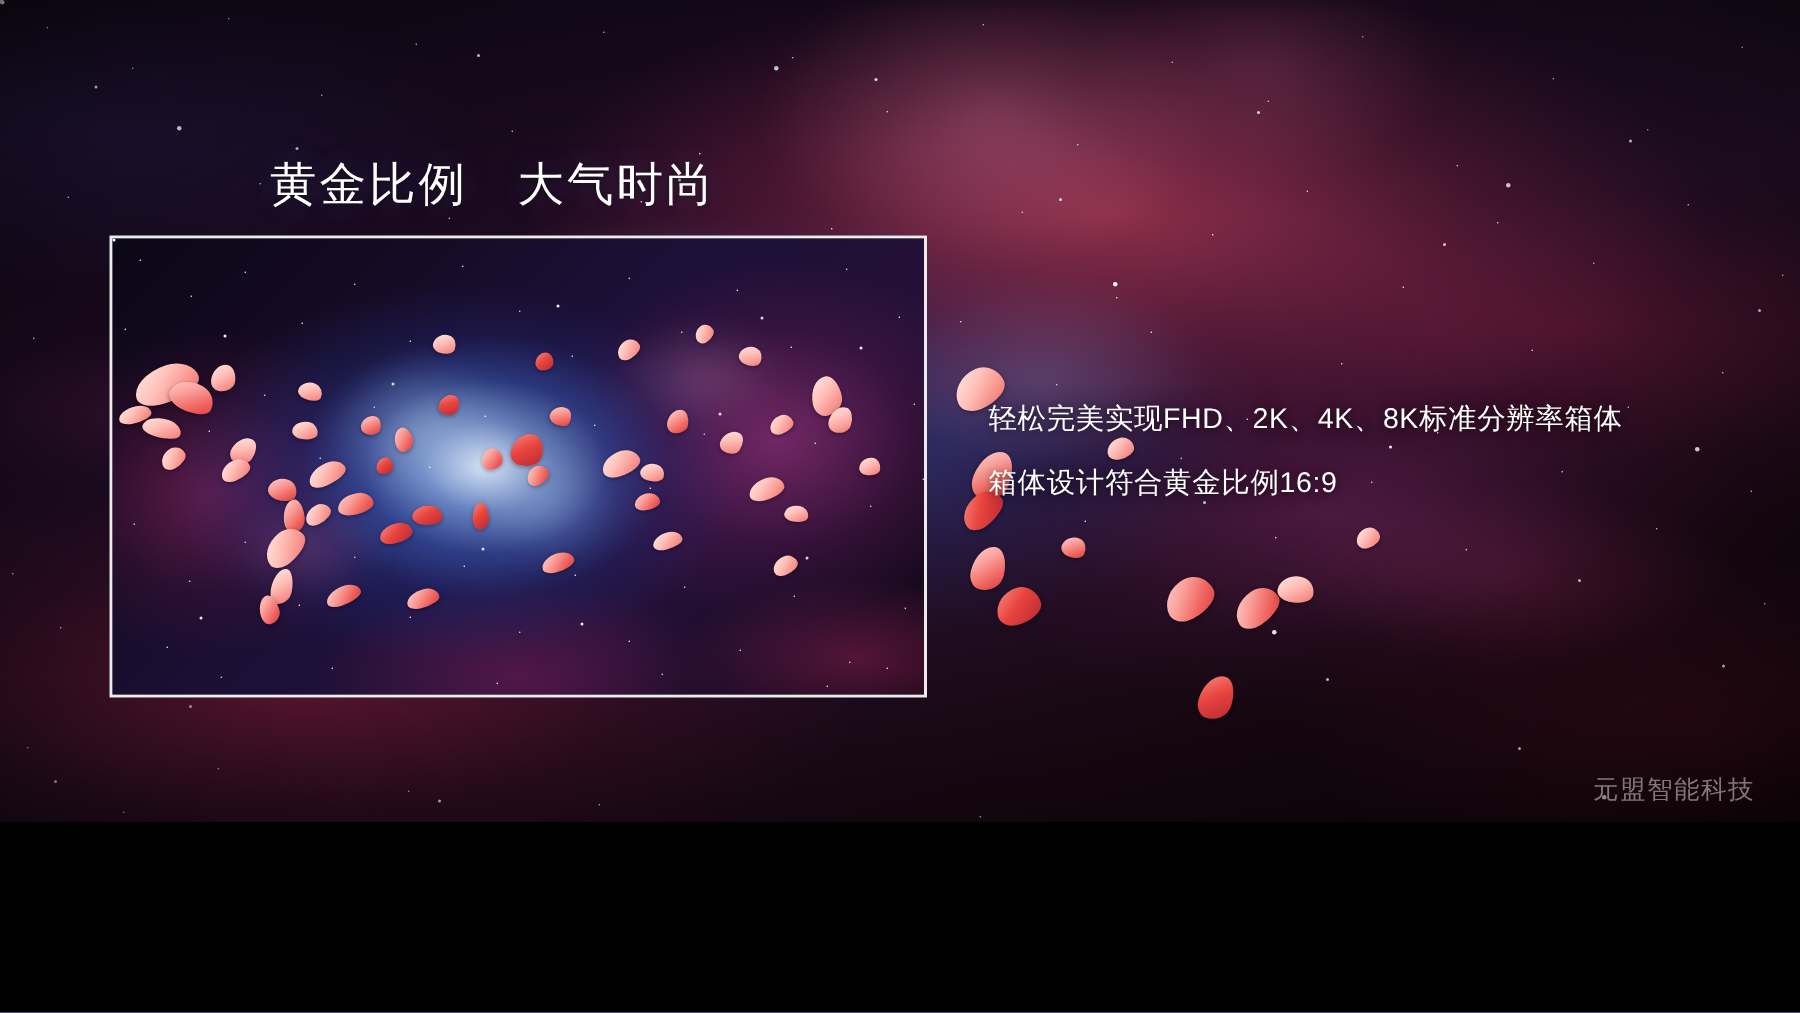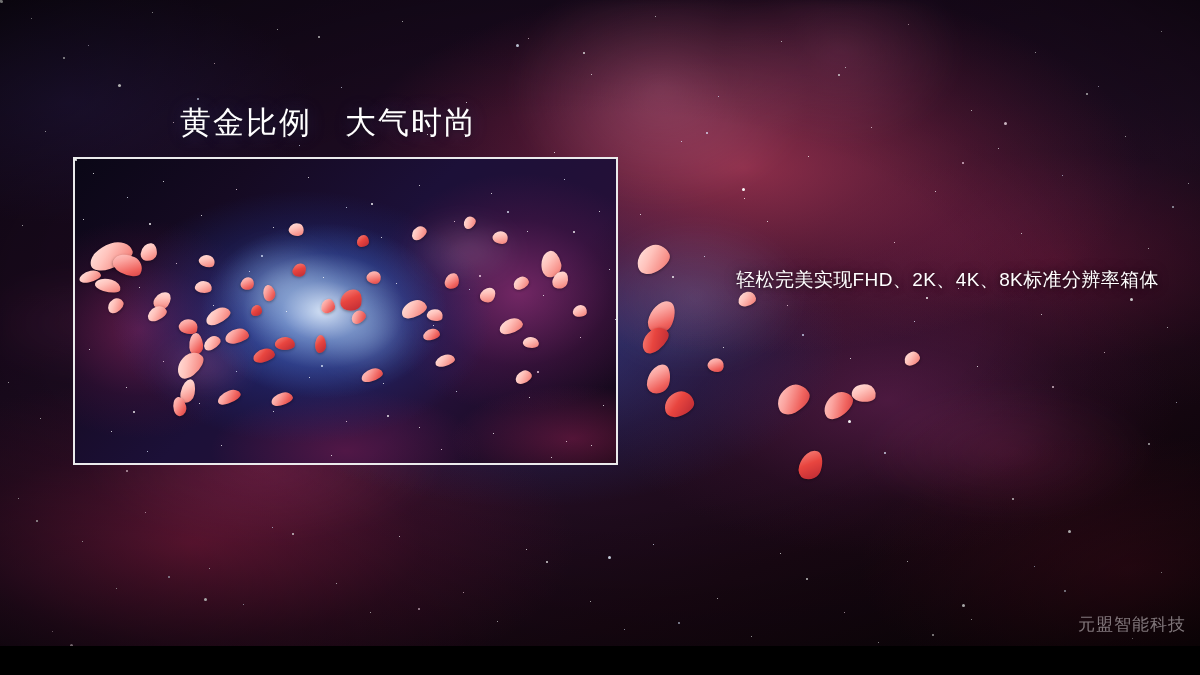--- a/index.html
+++ b/index.html
@@ -5,21 +5,21 @@
   html, body {
     margin: 0; padding: 0;
     background: #000;
   }
   body {
     font-family: "Liberation Sans", "DejaVu Sans", sans-serif;
   }
   #slide {
     position: relative;
     width: 1200px;
-    height: 646px;
+    height: 548px;
     overflow: hidden;
     background: #1d4ed8;
   }
 
   
   .bg-base {
     position: absolute; inset: 0;
     background:
       radial-gradient(ellipse 46% 40% at 62% 26%, rgba(206,66,96,0.62) 0%, rgba(150,40,74,0.34) 42%, rgba(40,12,30,0.0) 72%),
       radial-gradient(ellipse 34% 34% at 44% 52%, rgba(62,86,186,0.55) 0%, rgba(40,52,130,0.28) 48%, rgba(20,14,38,0.0) 78%),
@@ -185,25 +185,24 @@
     left: 659px; top: 258px;
     width: 500px;
   }
   #body-copy .line {
     font-size: 19px;
     line-height: 43px;
     color: #ffffff;
     white-space: nowrap;
     letter-spacing: 0.4px;
     text-shadow: 0 1px 5px rgba(0,0,0,0.5), 0 0 14px rgba(0,0,0,0.35);
-    text-align: right;
   }
   #watermark {
     position: absolute;
-    right: 14px; bottom: 10px;
+    right: 30px; bottom: 10px;
     font-size: 17px;
     letter-spacing: 1px;
     color: rgba(214,206,210,0.56);
   }
 </style>
 </head>
 <body>
 
 <div id="slide">
 
@@ -286,17 +285,18 @@
   <div class="petal" style="left:708px; top:358px; width:16px; height:14px; transform:rotate(26deg);"></div>
   <div class="petal pale" style="left:738px; top:292px; width:18px; height:14px; transform:rotate(-12deg);"></div>
   <div class="petal" style="left:776px; top:386px; width:34px; height:26px; transform:rotate(-28deg);"></div>
   <div class="petal deep" style="left:800px; top:450px; width:22px; height:30px; transform:rotate(18deg);"></div>
   <div class="petal" style="left:822px; top:394px; width:32px; height:22px; transform:rotate(-34deg);"></div>
   <div class="petal pale" style="left:852px; top:384px; width:24px; height:18px; transform:rotate(12deg);"></div>
   <div class="petal pale" style="left:904px; top:352px; width:16px; height:13px; transform:rotate(-18deg);"></div>
 
   <div id="body-copy">
     <div class="line">轻松完美实现FHD、2K、4K、8K标准分辨率箱体</div>
+    <div class="line">箱体设计符合黄金比例16:9</div>
   </div>
 
   <div id="watermark">元盟智能科技</div>
 
 </div>
 
 </body></html>

